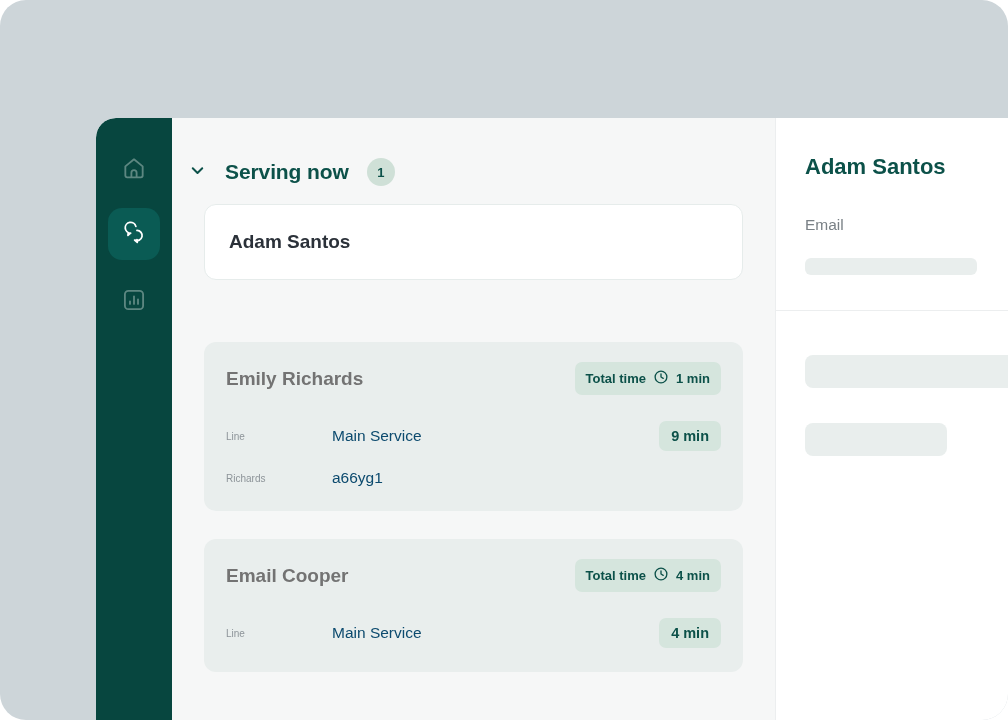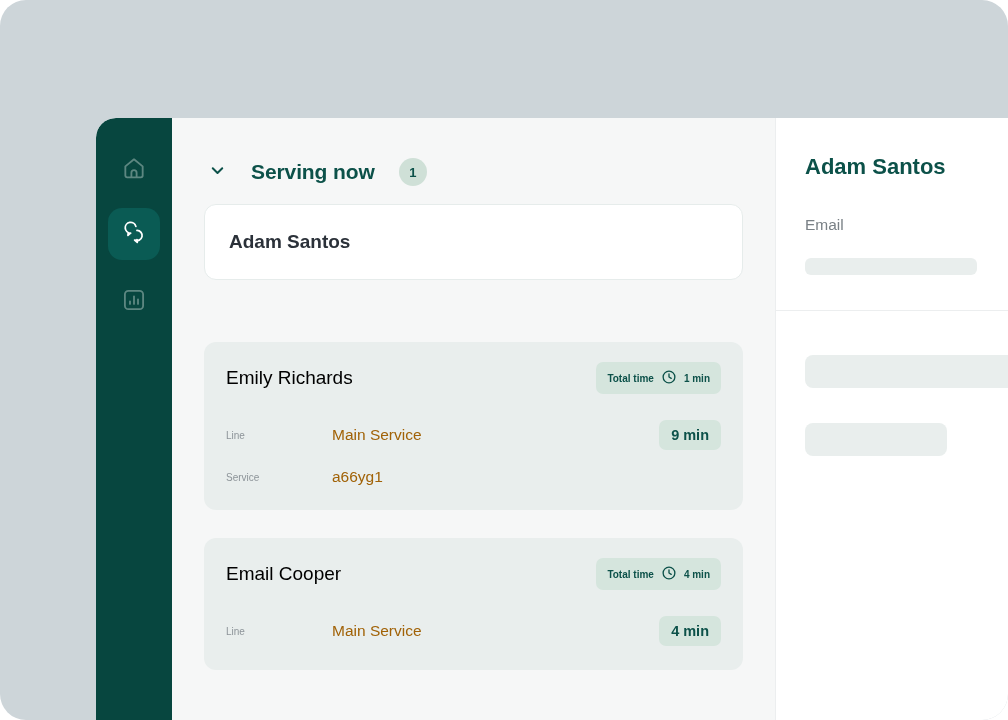--- a/index.html
+++ b/index.html
@@ -64,22 +64,22 @@
     flex: 1 1 auto;
     background: #f6f7f7;
     padding: 40px 0 0 0;
     overflow: hidden;
     position: relative;
   }
 
   .section-header {
     display: flex;
     align-items: center;
-    gap: 24px;
-    padding: 0 36px;
+    gap: 18px;
+    padding: 0 16px;
     margin-bottom: 18px;
     cursor: pointer;
   }
   .section-header .chev { flex: 0 0 auto; display:block; }
   .section-title {
     font-size: 21px;
     font-weight: bold;
     color: #0c5149;
     letter-spacing: -0.1px;
   }
@@ -123,53 +123,53 @@
     cursor: pointer;
   }
   .wait-card-head {
     display: flex;
     align-items: center;
     justify-content: space-between;
     margin-bottom: 26px;
   }
   .wait-name {
     font-size: 19px;
-    font-weight: normal;
-    color: #000000;
+    font-weight: bold;
+    color: #737373;
   }
   .total-badge {
     display: inline-flex;
     align-items: center;
     gap: 7px;
     background: #d5e5dd;
     color: #0c5149;
     border-radius: 7px;
     padding: 7px 11px;
-    font-size: 10px;
+    font-size: 13px;
     font-weight: bold;
     white-space: nowrap;
   }
   .total-badge .clock { display: block; }
 
   .kv-row {
     display: flex;
     align-items: center;
     margin-bottom: 18px;
   }
   .kv-row:last-child { margin-bottom: 0; }
   .kv-key {
     width: 106px;
     flex: 0 0 106px;
     font-size: 10px;
     color: #8d9499;
   }
   .kv-val {
     flex: 1 1 auto;
     font-size: 15.5px;
-    color: #a16207;
+    color: #0c4a6e;
   }
   .time-pill {
     background: #d5e5dd;
     color: #0c5149;
     border-radius: 7px;
     padding: 7px 12px;
     font-size: 14.5px;
     font-weight: bold;
     white-space: nowrap;
   }
@@ -285,21 +285,21 @@
             </span>
           </div>
 
           <div class="kv-row">
             <span class="kv-key">Line</span>
             <span class="kv-val">Main Service</span>
             <span class="time-pill">9 min</span>
           </div>
 
           <div class="kv-row">
-            <span class="kv-key">Service</span>
+            <span class="kv-key">Richards</span>
             <span class="kv-val">a66yg1</span>
           </div>
         </article>
 
         <article class="wait-card">
           <div class="wait-card-head">
             <span class="wait-name">Email Cooper</span>
             <span class="total-badge">
               <span>Total time</span>
               <span class="clock">

